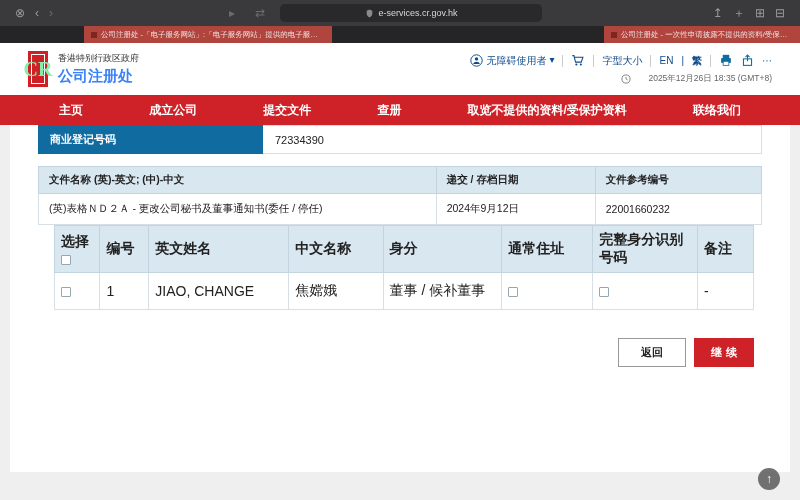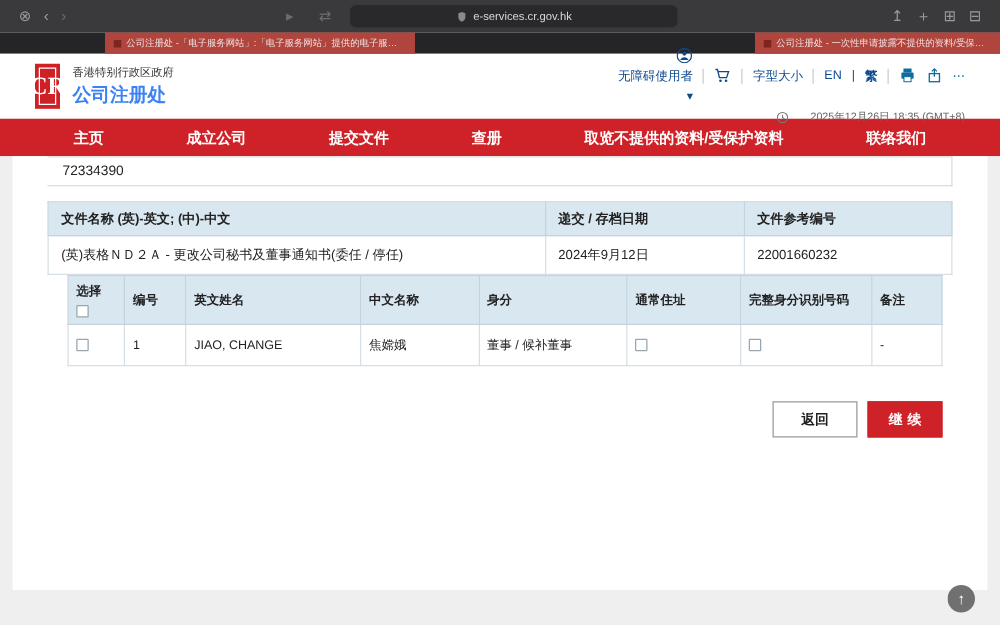--- a/index.html
+++ b/index.html
@@ -29,34 +29,34 @@
     font-size:7.5px; padding:0 7px; white-space:nowrap; overflow:hidden; cursor:pointer;
   }
   .tab .lbl { overflow:hidden; text-overflow:ellipsis; }
   .tab-1 { margin-left:84px; max-width:248px; }
   .tab-2 { margin-left:auto; max-width:196px; }
   .favicon { width:6px; height:6px; background:#7e2520; flex:0 0 auto; }
 
   
   .siteheader { height:52px; background:#fff; display:flex; align-items:center; padding:0 28px; }
   .logo {
-    width:20px; height:36px; background:#cf2026; color:#ffffff;
+    width:20px; height:36px; background:#cf2026; color:#86efac;
     display:flex; align-items:center; justify-content:center;
     font-family:"Liberation Serif", serif; font-weight:bold; font-size:20px;
     box-shadow: inset 0 0 0 3px #cf2026, inset 0 0 0 4px #fff;
     flex:0 0 auto; cursor:pointer;
   }
   .titles { margin-left:10px; }
   .gov { font-size:9px; color:#333; }
   .dept { font-size:15px; font-weight:bold; color:#3b82f6; margin-top:2px; }
   .hright { margin-left:auto; text-align:right; }
   .hicons { display:flex; align-items:center; gap:8px; justify-content:flex-end; font-size:10px; color:#0e4b8c; }
   .hicons svg { display:block; }
   .hsep { width:1px; height:12px; background:#ccc; }
-  .hlink { cursor:pointer; display:flex; align-items:flex-end; gap:3px;flex-direction:column; }
+  .hlink { cursor:pointer; display:flex; align-items:flex-start; gap:3px; }
   .blue-ic { color:#0f6ba0; cursor:pointer; }
   .stamp { display:flex; align-items:center; gap:17px; justify-content:flex-end; color:#666; font-size:8.5px; margin-top:5px; }
 
   
   .mainnav { height:30px; background:#cf2128; display:flex; align-items:center; justify-content:space-around; padding:0 26px; }
   .navitem { color:#fff; font-size:12px; font-weight:bold; cursor:pointer; white-space:nowrap; }
 
   
   .content-outer { height:375px; padding:0 10px; background:#efefef; }
   .page { background:#fff; height:347px; padding:0 28px; position:relative; }
@@ -77,21 +77,21 @@
   .doctable { width:100%; margin-top:12px; font-size:10.5px; table-layout:fixed; }
   .doctable th {
     background:#d9e7f0; border:1px solid #c3d4de; padding:6px 10px;
     text-align:left; color:#222; font-weight:bold;
   }
   .doctable td { border:1px solid #d6dfe5; padding:8px 10px; color:#222; text-align:left; }
   .c-name { width:55%; } .c-date { width:22%; } .c-ref { width:23%; }
 
   .instruction { font-size:10.5px; color:#333; margin:14px 0 10px; }
 
-  .ptable { width:calc(100% - 24px); margin:0 8px 0 16px; font-size:10px; table-layout:fixed; }
+  .ptable { width:calc(100% - 24px); margin:0 8px 0 16px; font-size:14px; table-layout:fixed; }
   .ptable th {
     background:#d9e7f0; border:1px solid #c3d4de; padding:5px 6px;
     color:#222; font-weight:bold; text-align:left; vertical-align:middle;
   }
   .ptable td { border:1px solid #d6dfe5; padding:9px 6px; color:#222; text-align:left; vertical-align:middle; }
   .w-sel{width:6.5%}.w-no{width:7%}.w-en{width:20%}.w-zh{width:13.5%}
   .w-cap{width:17%}.w-addr{width:13%}.w-id{width:15%}.w-rem{width:8%}
   .cb {
     width:10px; height:10px; border:1px solid #98a6af; background:#fff;
     display:inline-block; border-radius:1px; cursor:pointer; vertical-align:middle;
@@ -208,20 +208,21 @@
   <span class="navitem">查册</span>
   <span class="navitem">取览不提供的资料/受保护资料</span>
   <span class="navitem">联络我们</span>
 </div>
 
 <div class="content-outer">
   <div class="page">
 
 
     <div class="inforow">
+      <div class="lbl">商业登记号码</div>
       <div class="val">
           <span>72334390</span>
         </div>
     </div>
 
     <table class="doctable">
       <thead>
         <tr>
           <th class="c-name">文件名称 (英)-英文; (中)-中文</th>
           <th class="c-date">递交 / 存档日期</th>

